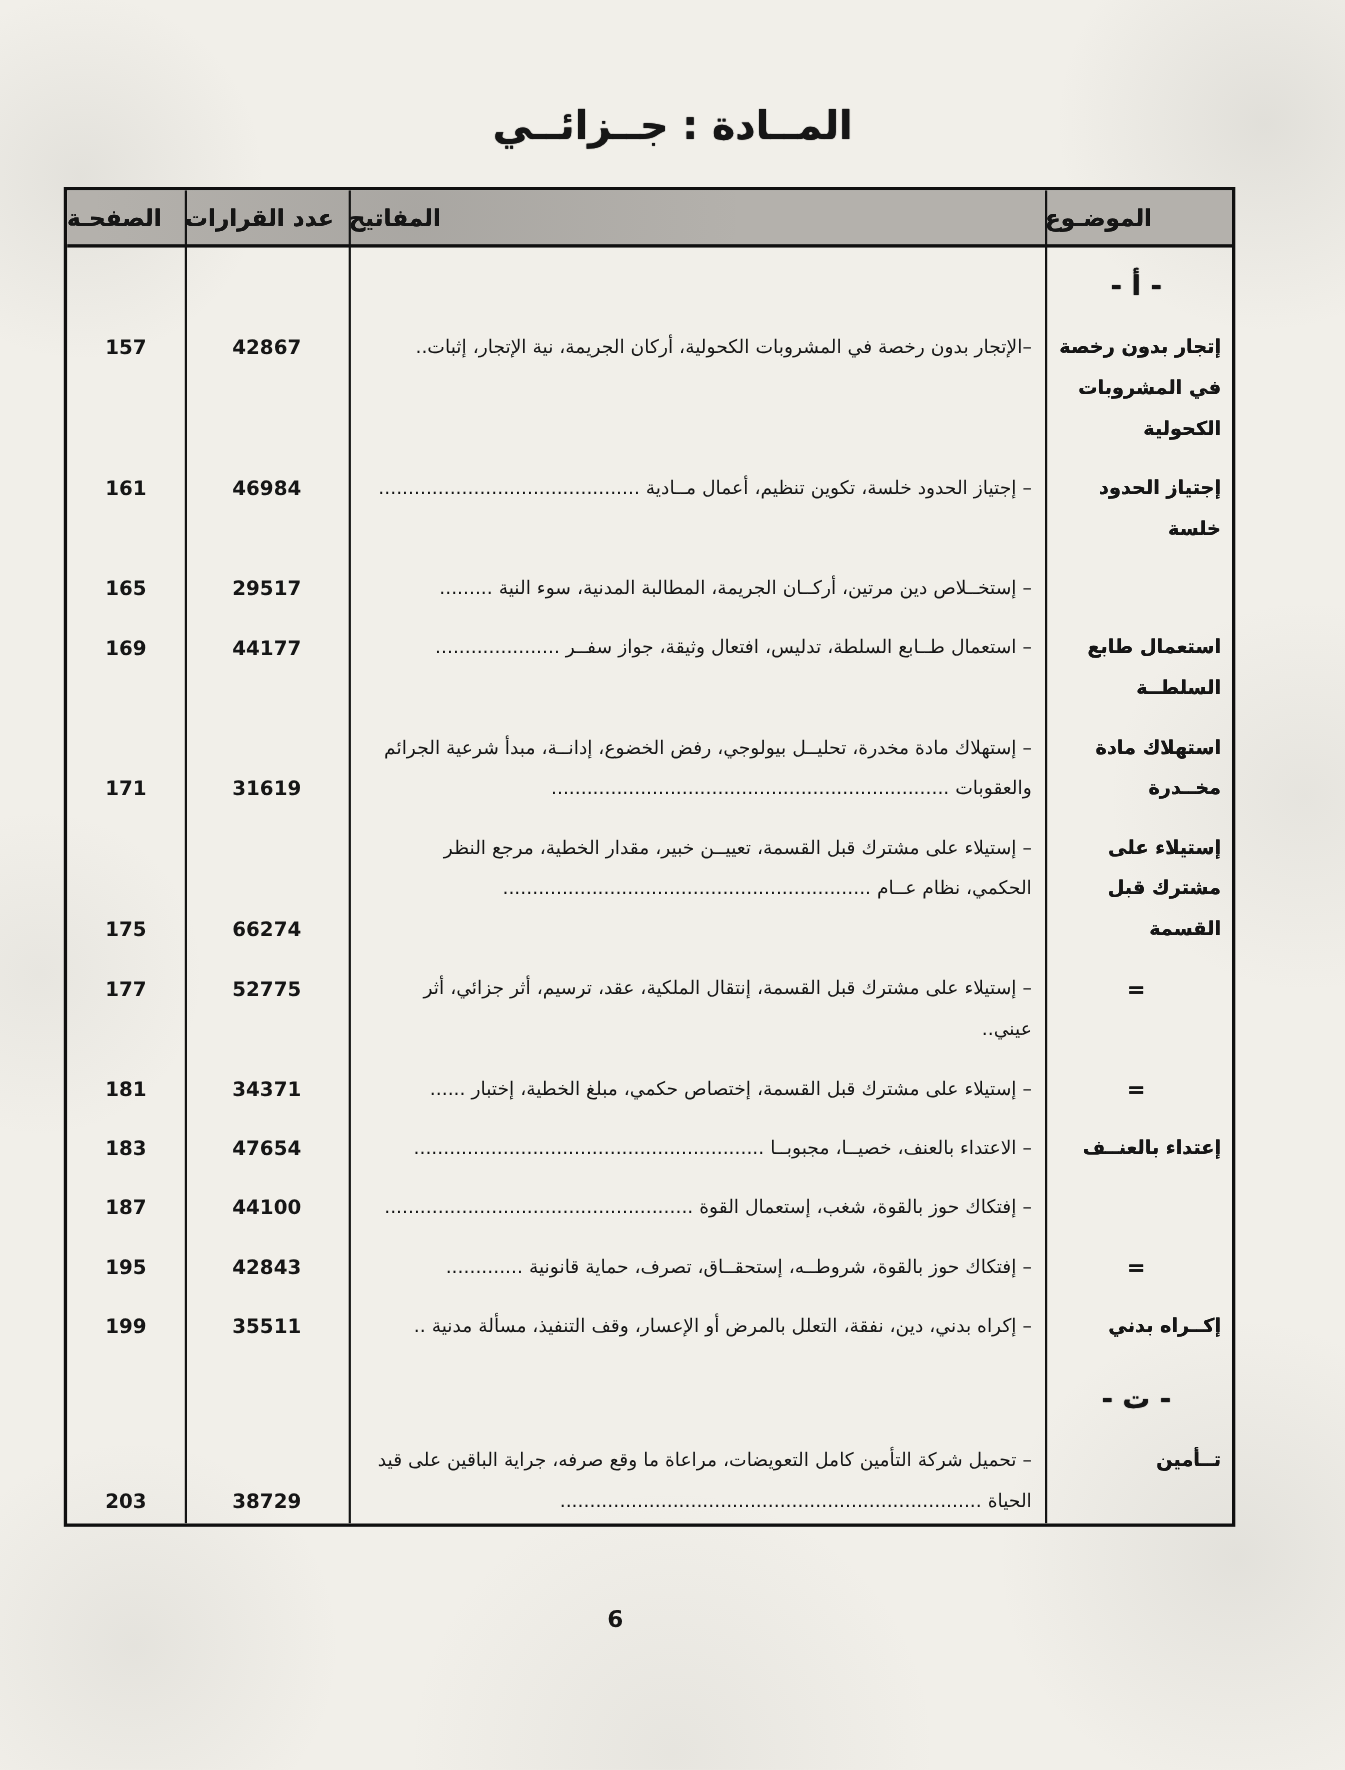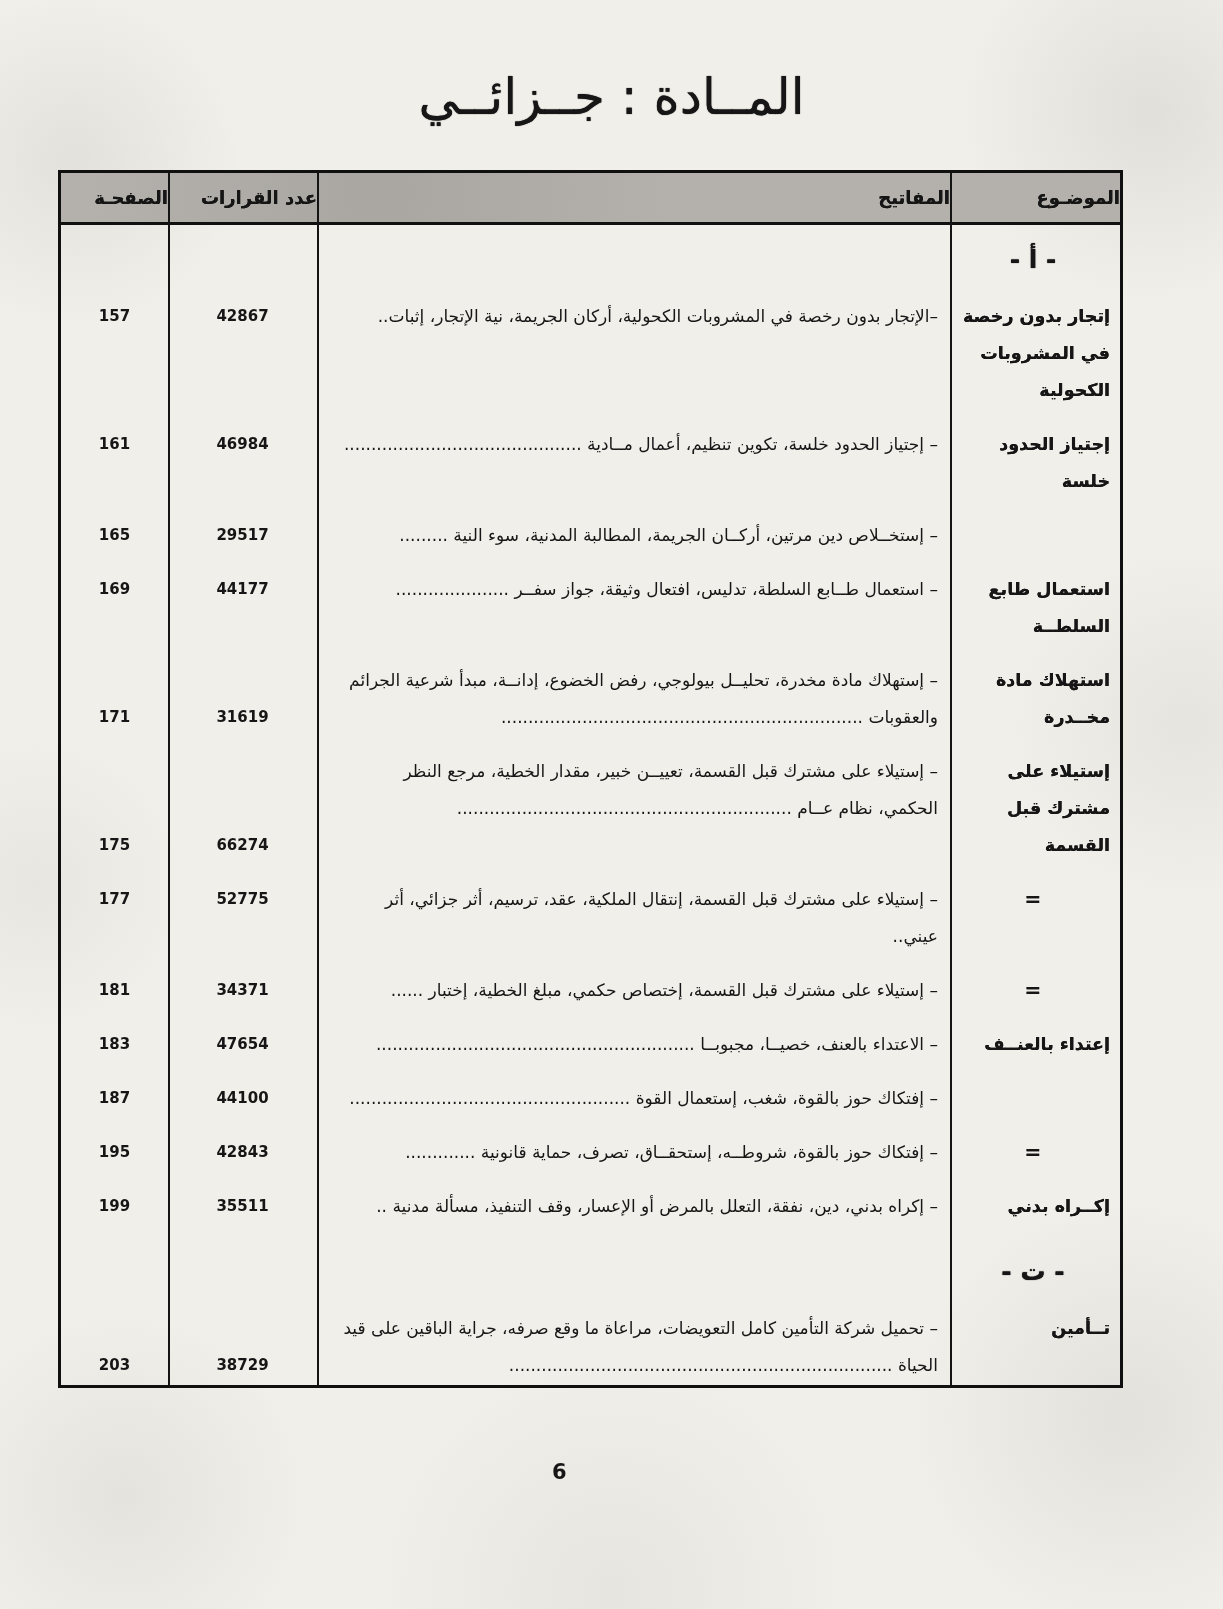--- a/index.html
+++ b/index.html
@@ -13,55 +13,55 @@
       radial-gradient(circle at 6% 10%, rgba(140,140,135,.14), transparent 9%),
       radial-gradient(circle at 94% 7%, rgba(140,140,135,.16), transparent 10%),
       radial-gradient(circle at 97% 45%, rgba(150,150,145,.12), transparent 12%),
       radial-gradient(circle at 3% 55%, rgba(150,150,145,.10), transparent 10%),
       radial-gradient(circle at 92% 88%, rgba(140,140,135,.14), transparent 12%),
       radial-gradient(circle at 10% 93%, rgba(140,140,135,.12), transparent 10%),
       radial-gradient(circle at 50% 99%, rgba(140,140,135,.10), transparent 14%);
     overflow:hidden;
   }
   .title {
-    position:absolute; top:68px; left:0; width:100%;
+    position:absolute; top:94px; left:0; width:100%;
     text-align:center; direction:rtl;
-    font-size:50px; font-weight:normal;
+    font-size:36px; font-weight:bold;
     letter-spacing:1px;
     text-shadow:0 0 1px #000;
   }
   .doc-table {
     position:absolute; left:58px; top:170px;
     width:1065px; height:1218px;
     border:3px solid #101010;
     overflow:hidden;
   }
   .vl { position:absolute; top:0; bottom:0; width:2px; background:#141414; z-index:2; }
   .vl1 { left:107px; } .vl2 { left:256px; } .vl3 { left:889px; }
   .thead {
     display:grid; grid-template-columns:107px 149px 633px 170px;
     height:52px; align-items:center;
     background:#b4b1ac;
     background-image:radial-gradient(circle at 30% 40%, rgba(90,90,90,.12), transparent 40%);
     border-bottom:3px solid #101010;
     direction:ltr;
   }
   .thead .hc {
-    text-align:right; font-weight:bold; font-size:18px; direction:rtl;
+    text-align:left; font-weight:bold; font-size:21px; direction:rtl;
     text-shadow:0 0 .6px #000;
   }
   .tbody { padding:12px 0 36px; direction:ltr; }
   .row {
     display:grid; grid-template-columns:107px 149px 633px 170px;
     margin-top:17px;
   }
   .tbody .row:first-child { margin-top:2px; }
   .row.section { margin-top:26px; }
   .c-page, .c-dec {
-    text-align:center; font-weight:bold; font-size:15px; line-height:37px;
+    text-align:center; font-weight:bold; font-size:18px; line-height:37px;
     align-self:start; direction:ltr;
   }
   .nb .c-page, .nb .c-dec { align-self:end; }
   .c-keys {
     direction:rtl; text-align:right;
     font-size:17px; line-height:37px;
     padding:0 12px 0 24px;
     overflow-wrap:break-word; word-break:break-word;
   }
   .c-topic {

